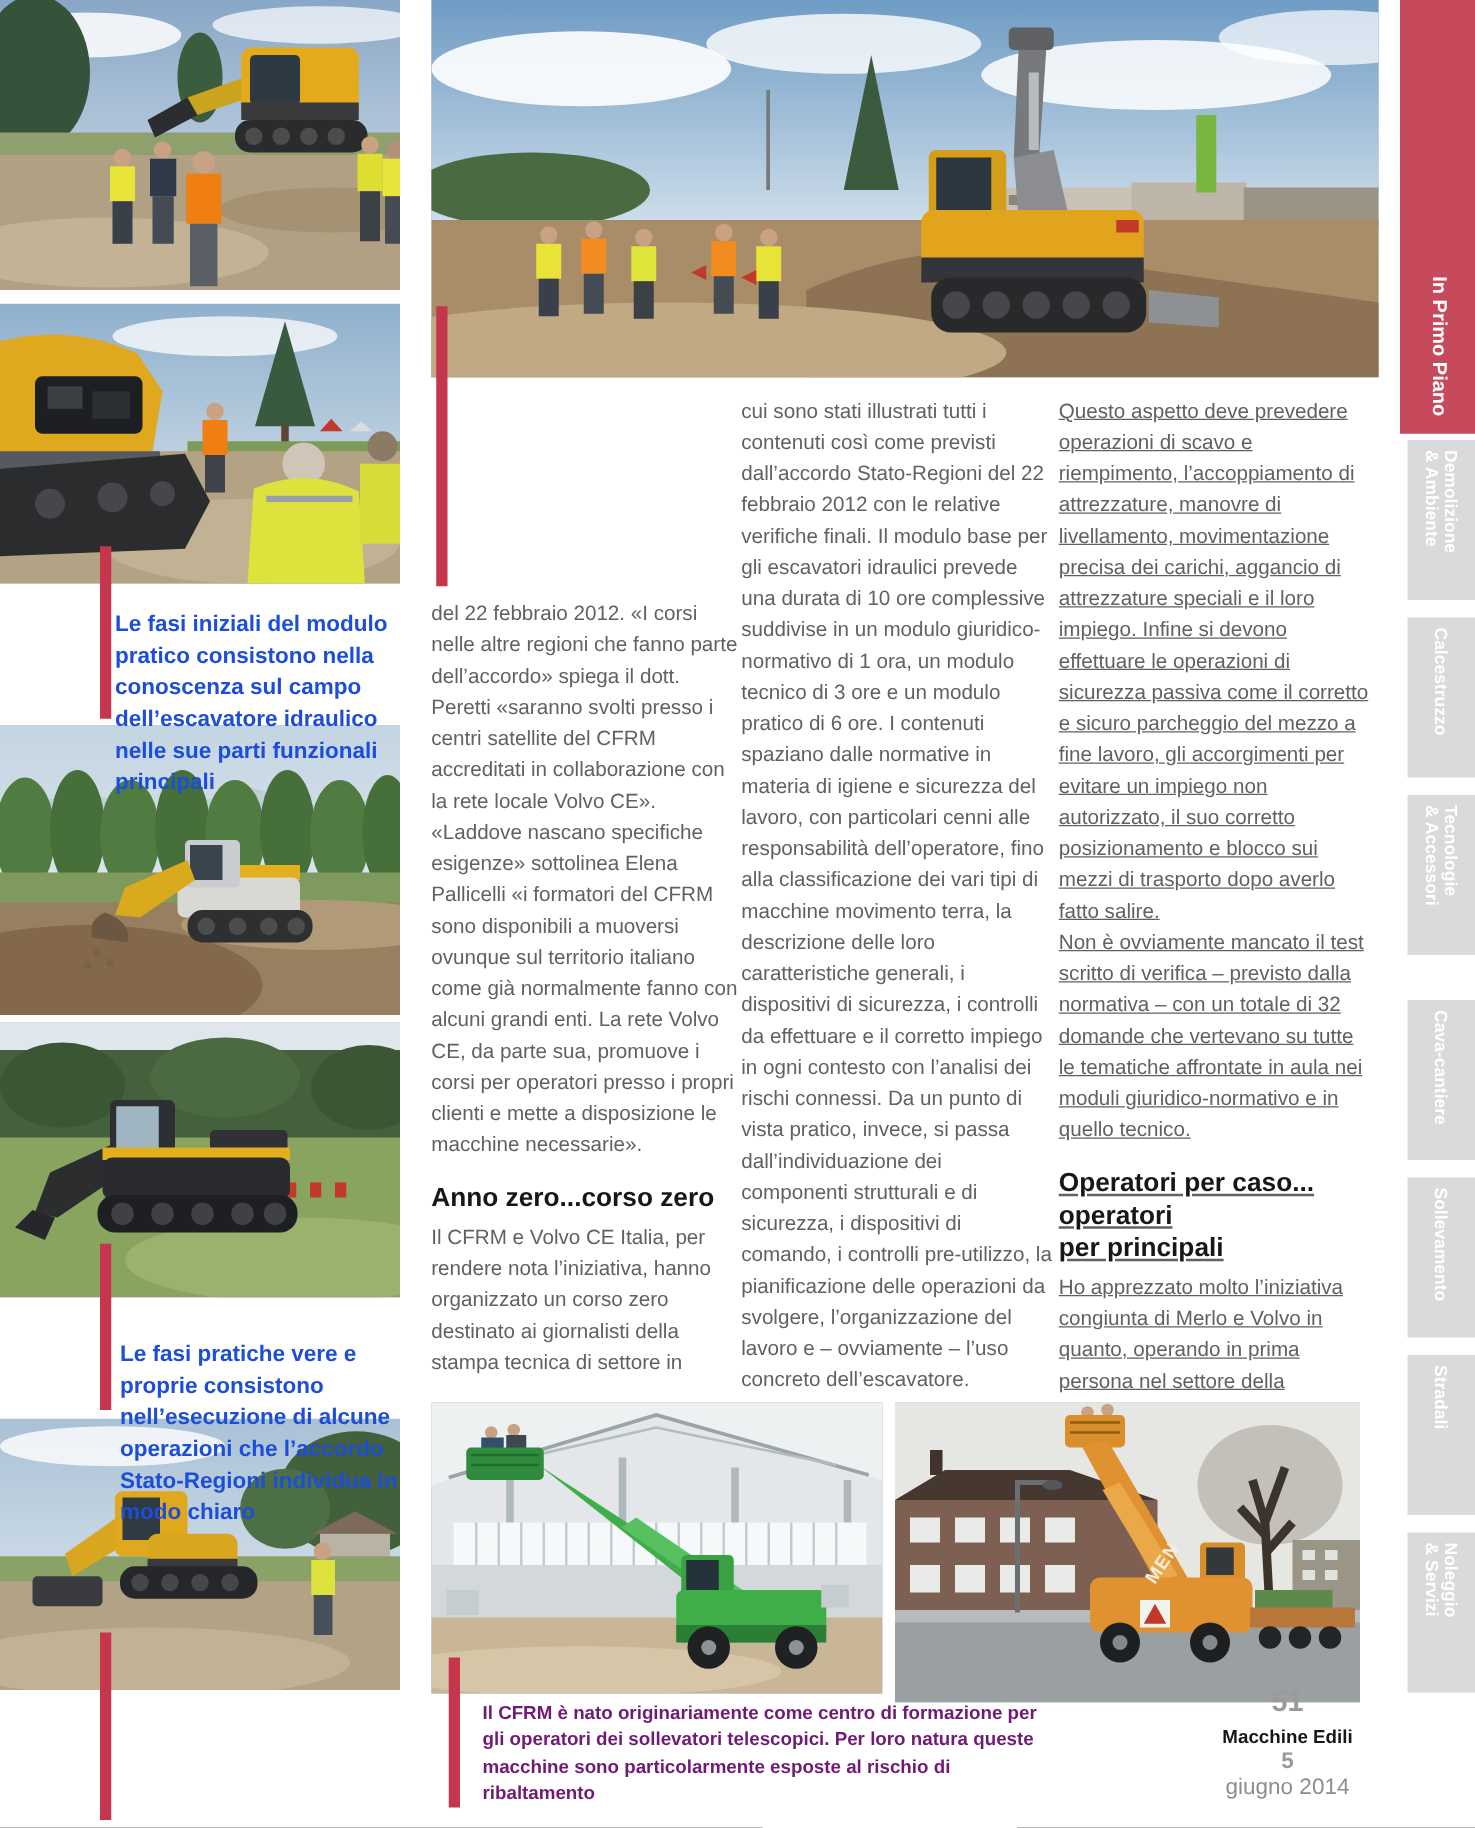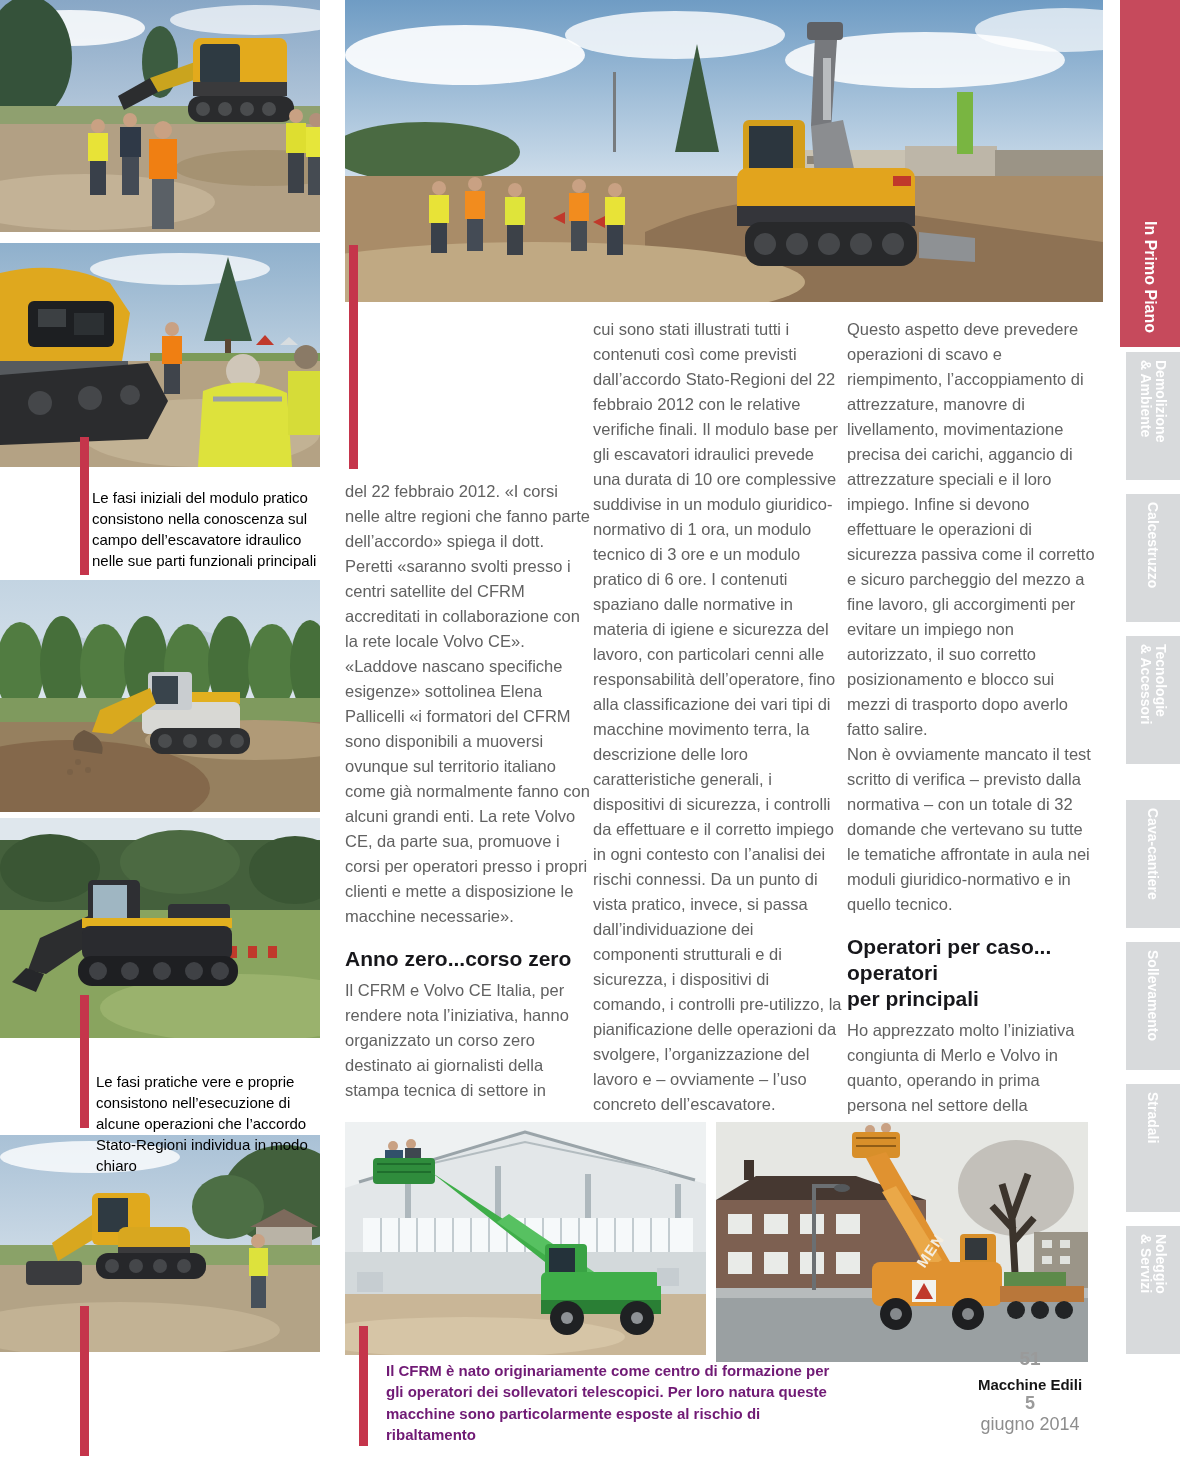--- a/index.html
+++ b/index.html
@@ -1,28 +1,28 @@
 <!DOCTYPE html>
 <html><head>
 <meta charset="utf-8">
 <style>
   html,body{margin:0;padding:0;background:#888;}
   .page{position:relative;width:1180px;height:1462px;background:#ffffff;margin:0 auto;
         font-family:"Liberation Sans", sans-serif;overflow:hidden;}
   .photo{position:absolute;overflow:hidden;background:#b8c4cd;}
   .photo svg{display:block;width:100%;height:100%;}
   .redbar{position:absolute;width:9px;background:#c5354b;z-index:5;}
-  .caption{position:absolute;font-weight:normal;font-size:15px;line-height:1.4;color:#000000;z-index:4;}
+  .caption{position:absolute;font-weight:bold;font-size:18px;line-height:1.4;color:#1d4ed8;z-index:4;}
   .intro{position:absolute;font-weight:bold;font-size:15px;line-height:1.32;color:#3e3e42;z-index:4;}
   .bodycol{position:absolute;font-size:16.5px;line-height:25px;color:#616161;}
   .bodycol .head{font-size:21px;line-height:26px;font-weight:bold;color:#17171b;margin:17px 0 6px 0;}
   .prelines{white-space:pre-line;}
   .bottom-caption{position:absolute;font-weight:bold;font-size:15px;line-height:1.42;color:#701a75;z-index:4;}
   .footer{position:absolute;text-align:center;z-index:4;}
-  .footer .pnum{font-size:19px;font-weight:bold;color:#9a9a9a;text-align:center;}
+  .footer .pnum{font-size:23px;font-weight:bold;color:#9a9a9a;text-align:center;}
   .footer .mag{font-size:15px;font-weight:bold;color:#161616;margin-top:6px;}
   .footer .inum{font-size:18px;font-weight:bold;color:#9a9a9a;}
   .footer .fdate{font-size:18px;color:#8d8d8d;}
   .tab{position:absolute;z-index:2;}
   .tab .lbl{position:absolute;left:50%;transform:translateX(-50%);
             writing-mode:vertical-rl;white-space:pre-line;line-height:1.05;
             font-weight:bold;color:#ffffff;text-align:left;}
   .tab-active{background:#c64a5c;}
   .tab-gray{background:#d8dadc;}
   .tab-active .lbl{bottom:14px;font-size:16px;}
@@ -295,21 +295,21 @@
   <div class="bodycol" style="left:345px;top:479px;width:246px;">
     <div>del 22 febbraio 2012. «I corsi nelle altre regioni che fanno parte dell’accordo» spiega il dott. Peretti «saranno svolti presso i centri satellite del CFRM accreditati in collaborazione con la rete locale Volvo CE». «Laddove nascano specifiche esigenze» sottolinea Elena Pallicelli «i formatori del CFRM sono disponibili a muoversi ovunque sul territorio italiano come già normalmente fanno con alcuni grandi enti. La rete Volvo CE, da parte sua, promuove i corsi per operatori presso i propri clienti e mette a disposizione le macchine necessarie».</div>
     <div class="head">Anno zero...corso zero</div>
     <div>Il CFRM e Volvo CE Italia, per rendere nota l’iniziativa, hanno organizzato un corso zero destinato ai giornalisti della stampa tecnica di settore in</div>
   </div>
 
   <div class="bodycol" style="left:593px;top:317px;width:250px;">
     <div>cui sono stati illustrati tutti i contenuti così come previsti dall’accordo Stato-Regioni del 22 febbraio 2012 con le relative verifiche finali. Il modulo base per gli escavatori idraulici prevede una durata di 10 ore complessive suddivise in un modulo giuridico-normativo di 1 ora, un modulo tecnico di 3 ore e un modulo pratico di 6 ore. I contenuti spaziano dalle normative in materia di igiene e sicurezza del lavoro, con particolari cenni alle responsabilità dell’operatore, fino alla classificazione dei vari tipi di macchine movimento terra, la descrizione delle loro caratteristiche generali, i dispositivi di sicurezza, i controlli da effettuare e il corretto impiego in ogni contesto con l’analisi dei rischi connessi. Da un punto di vista pratico, invece, si passa dall’individuazione dei componenti strutturali e di sicurezza, i dispositivi di comando, i controlli pre-utilizzo, la pianificazione delle operazioni da svolgere, l’organizzazione del lavoro e – ovviamente – l’uso concreto dell’escavatore.</div>
   </div>
 
-  <div class="bodycol" style="left:847px;top:317px;width:252px;">
+  <div class="bodycol" style="left:847px;top:317px;width:252px;text-decoration:underline;">
     <div class="prelines">Questo aspetto deve prevedere operazioni di scavo e riempimento, l’accoppiamento di attrezzature, manovre di livellamento, movimentazione precisa dei carichi, aggancio di attrezzature speciali e il loro impiego. Infine si devono effettuare le operazioni di sicurezza passiva come il corretto e sicuro parcheggio del mezzo a fine lavoro, gli accorgimenti per evitare un impiego non autorizzato, il suo corretto posizionamento e blocco sui mezzi di trasporto dopo averlo fatto salire.
 Non è ovviamente mancato il test scritto di verifica – previsto dalla normativa – con un totale di 32 domande che vertevano su tutte le tematiche affrontate in aula nei moduli giuridico-normativo e in quello tecnico.</div>
     <div class="head prelines">Operatori per caso...
 operatori
 per principali</div>
     <div>Ho apprezzato molto l’iniziativa congiunta di Merlo e Volvo in quanto, operando in prima persona nel settore della formazione, si è potuta dare</div>
   </div>
 
   <div class="photo" style="left:345px;top:1122px;width:361px;height:233px;">
     <svg viewBox="0 0 361 233" preserveAspectRatio="none">

